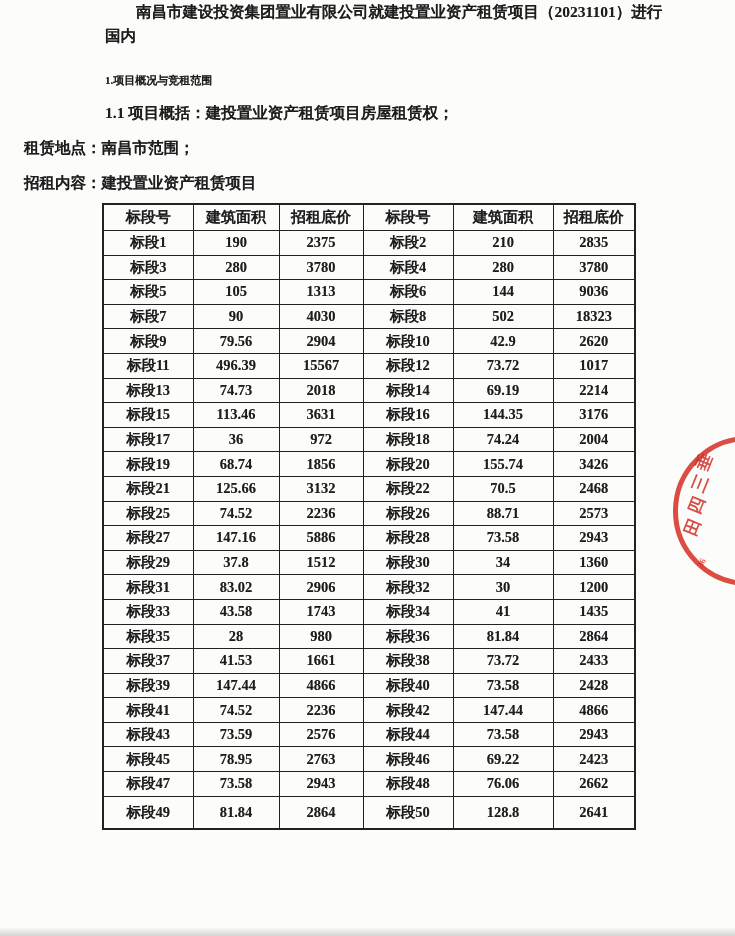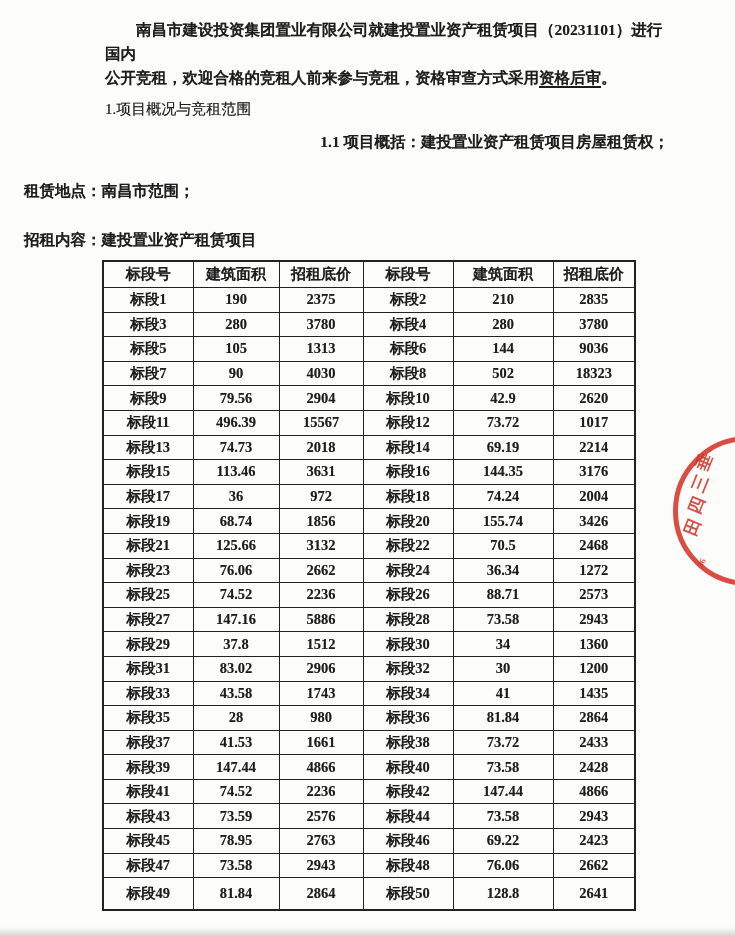--- a/index.html
+++ b/index.html
@@ -27,33 +27,33 @@
     text-shadow: 0 0 0.5px rgba(0,0,0,0.55);
   }
   .body-block {
     margin-left: 105px;
     width: 564px;
     font-size: 15.5px;
     font-weight: 600;
     line-height: 24px;
     text-shadow: 0 0 0.4px rgba(0,0,0,0.45);
   }
-  .intro { margin-top: 18px; }
+  .intro { }
   .intro .line1 { text-indent: 31px; }
   .underlined {
     border-bottom: 2px solid #1d1d1d;
     padding-bottom: 0px;
   }
   .section-heading {
-    margin-top: 7px;
-    font-weight: 400;
-    font-size: 15px;
-  }
-  .sub-item { margin-top: 9px; text-align: right; }
-  .sub-indent { margin-left: 24px; margin-top: 25px; }
+    margin-top: 20px;
+    font-weight: 700;
+    font-size: 11px;
+  }
+  .sub-item { margin-top: 9px; }
+  .sub-indent { margin-left: 24px; margin-top: 11px; }
 
   table.bid-table {
     border-collapse: collapse;
     margin: 8px 0 0 102px;
     border: 2px solid #222;
     background: transparent;
   }
   .bid-table th, .bid-table td {
     border: 1.5px solid #222;
     text-align: center;
@@ -119,21 +119,20 @@
   }
 </style>
 </head>
 <body>
 
 <div class="page">
 
 
   <div class="body-block intro">
     <div class="line1">南昌市建设投资集团置业有限公司就建投置业资产租赁项目（20231101）进行国内</div>
-    <div class="line2"><span>公开竞租，欢迎合格的竞租人前来参与竞租，资格审查方式采用</span><span class="underlined">资格后审</span><span>。</span></div>
   </div>
 
   <div class="body-block section-heading">1.项目概况与竞租范围</div>
 
   <div class="body-block sub-item">1.1 项目概括：建投置业资产租赁项目房屋租赁权；</div>
   <div class="body-block sub-indent">租赁地点：南昌市范围；</div>
   <div class="body-block sub-indent">招租内容：建投置业资产租赁项目</div>
 
   <table class="bid-table">
     <colgroup>
@@ -237,28 +236,20 @@
         </tr>
         <tr>
           <td>标段21</td>
           <td>125.66</td>
           <td>3132</td>
           <td>标段22</td>
           <td>70.5</td>
           <td>2468</td>
         </tr>
         <tr>
-          <td>标段23</td>
-          <td>76.06</td>
-          <td>2662</td>
-          <td>标段24</td>
-          <td>36.34</td>
-          <td>1272</td>
-        </tr>
-        <tr>
           <td>标段25</td>
           <td>74.52</td>
           <td>2236</td>
           <td>标段26</td>
           <td>88.71</td>
           <td>2573</td>
         </tr>
         <tr>
           <td>标段27</td>
           <td>147.16</td>

